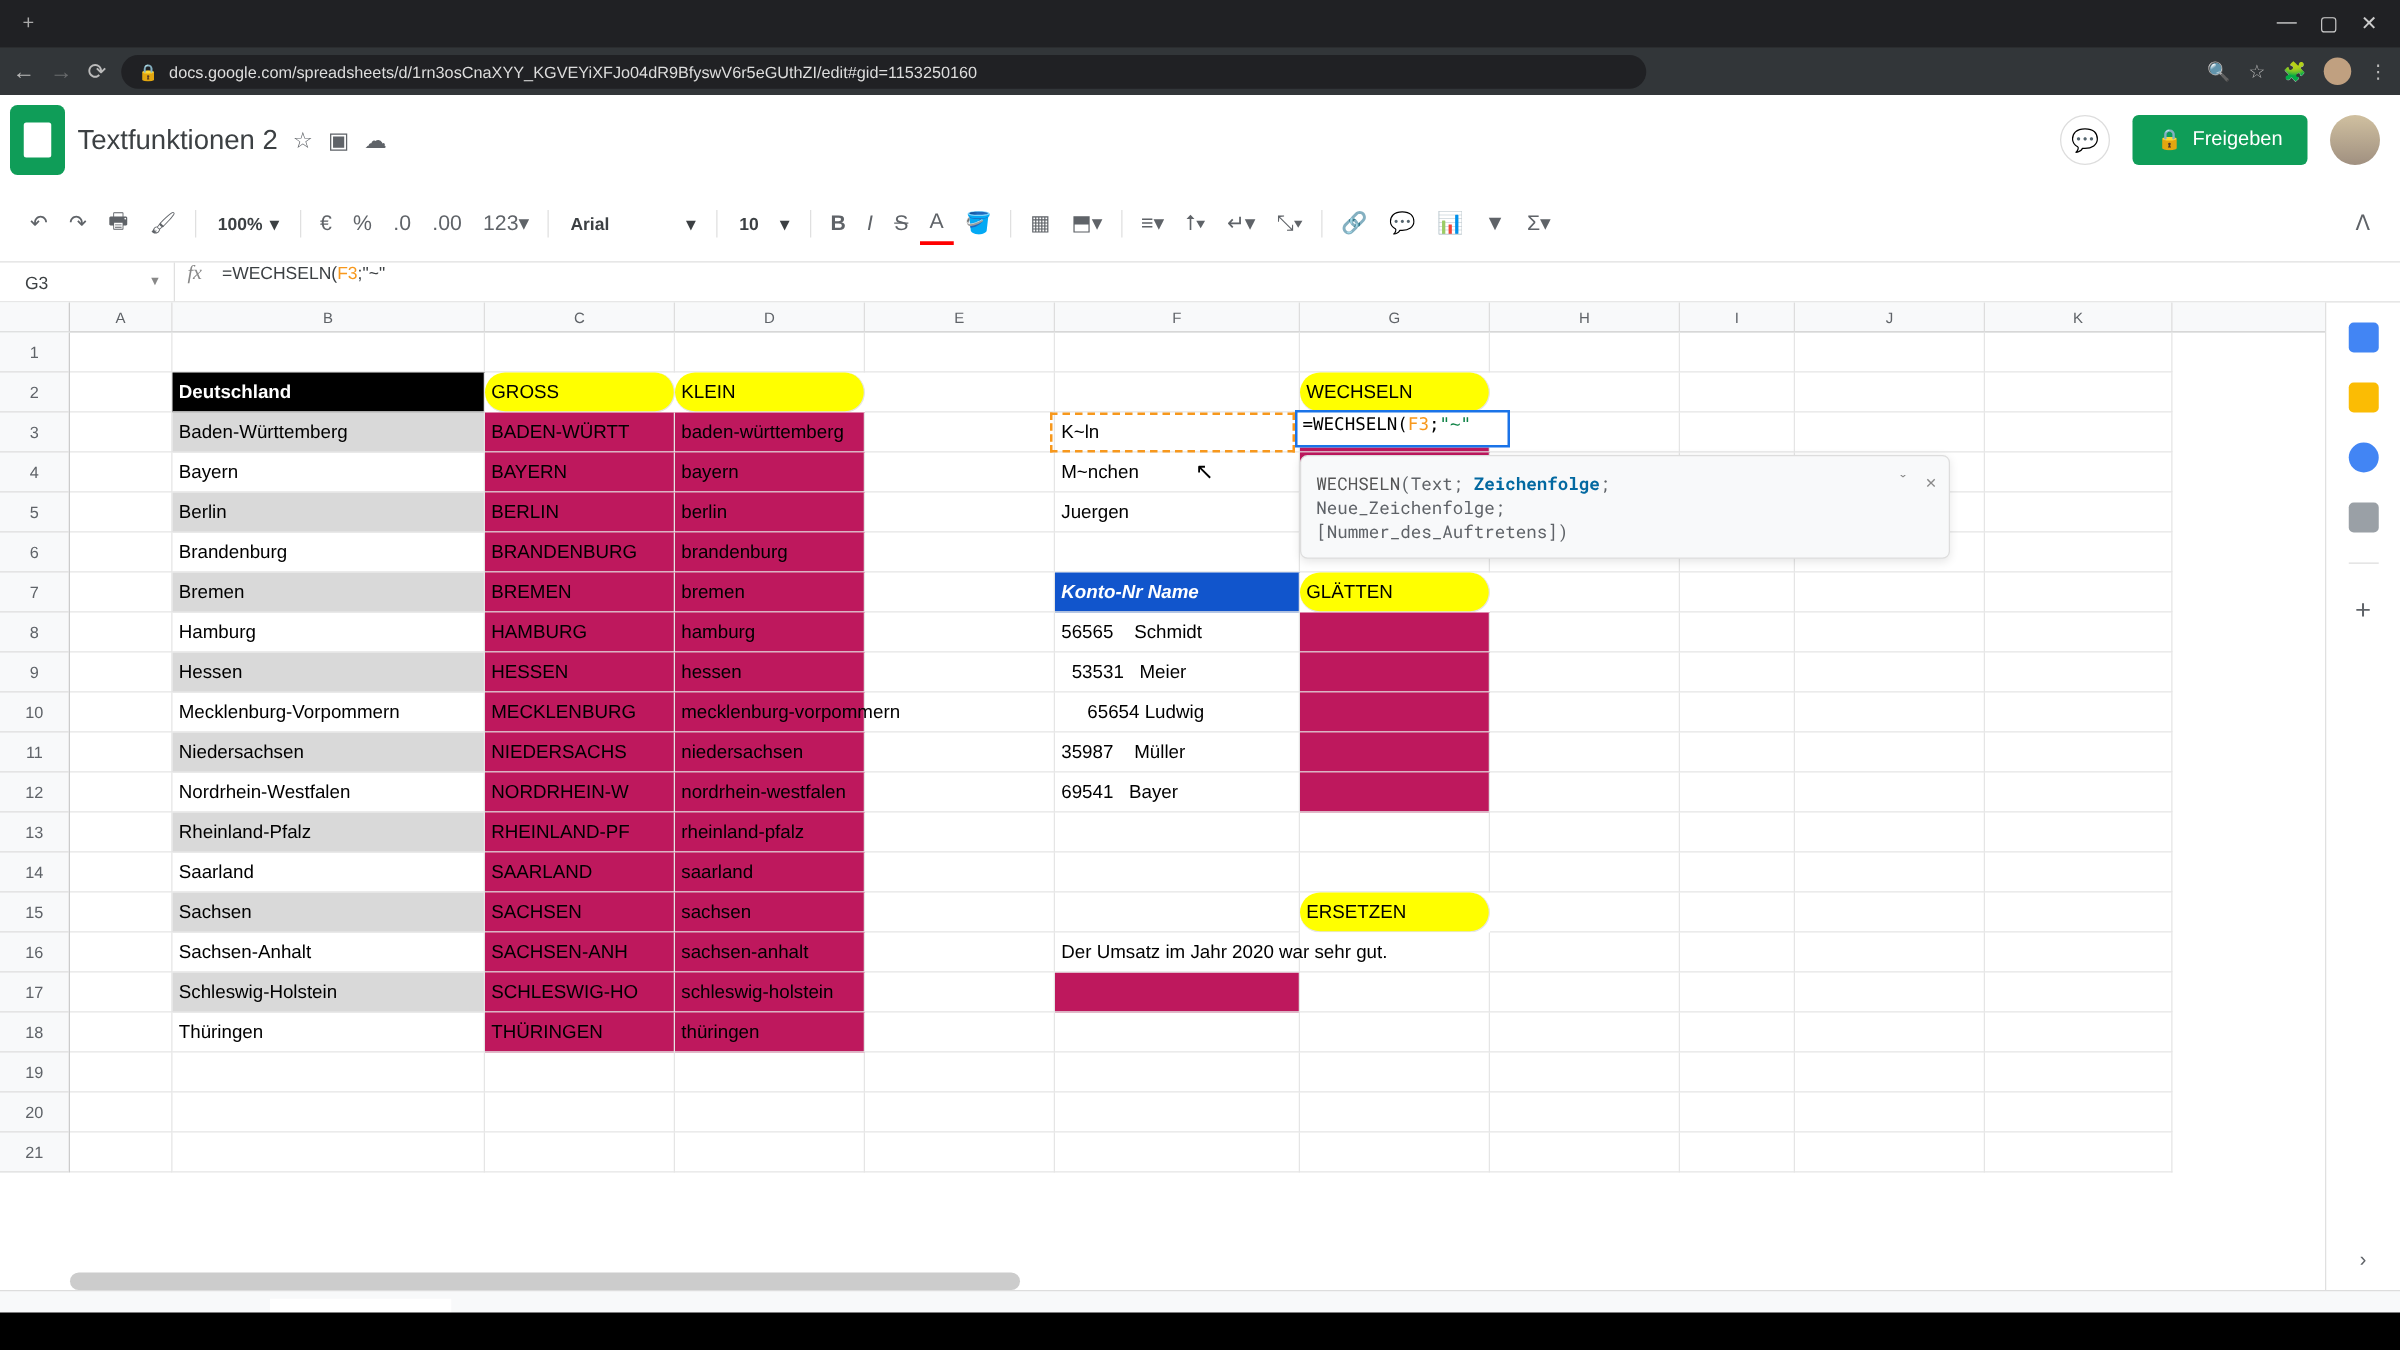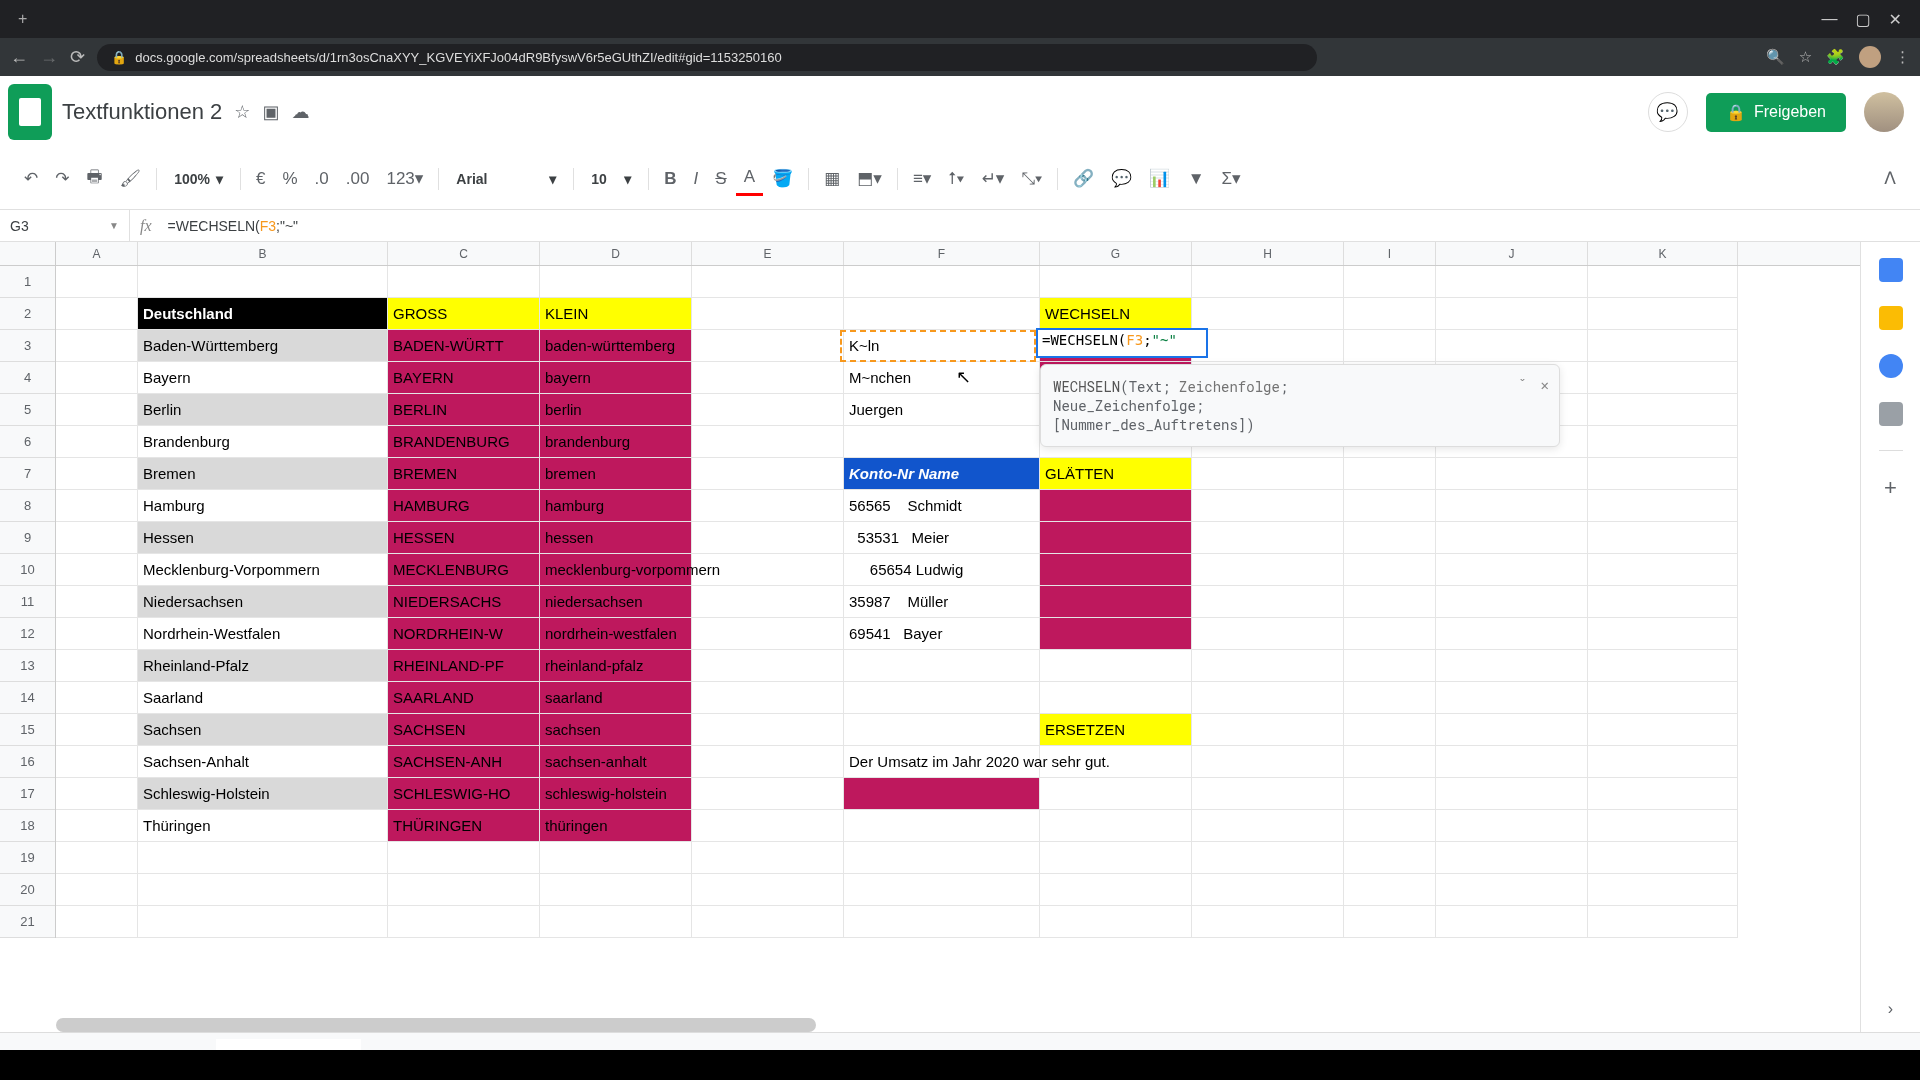--- a/index.html
+++ b/index.html
@@ -37,21 +37,21 @@
 .avatar-lg { width:40px; height:40px; border-radius:50%; background:linear-gradient(#d0c0a0,#a09080); }
 
 
 .toolbar { display:flex; align-items:center; padding: 10px 16px; gap:1px; border-bottom:1px solid #e0e0e0; margin-top:8px; }
 .tb-btn { color:#5f6368; padding:6px 8px; font-size:17px; display:flex; align-items:center; }
 .tb-sep { width:1px; height:22px; background:#e0e0e0; margin:0 6px; }
 .tb-select { color:#3c4043; font-size:14px; padding:4px 10px; display:flex; align-items:center; gap:6px;font-weight:bold; }
 .tb-collapse { margin-left:auto; }
 
 
-.fx-row { display:flex; align-items:center; border-bottom:1px solid #e0e0e0; height:32px; }
+.fx-row { display:flex; border-bottom:1px solid #e0e0e0; height:32px;padding-left:10px; }
 .name-box { width:130px; padding:0 10px; color:#3c4043; font-size:14px; display:flex; align-items:center; border-right:1px solid #e0e0e0; height:100%; }
 .name-box .dd { margin-left:auto; color:#888; font-size:10px; }
 .fx-label { padding:0 10px; color:#888; font-style:italic; font-family: 'Times New Roman', serif; }
 .fx-input { flex:1; padding:0 6px; font-size:14px; font-family:Arial; color:#3c4043; }
 .fx-ref { color:#f7981d; }
 
 
 .grid-area { display:flex; height: calc(100% - 76px - 130px - 32px - 52px); position:relative; }
 .grid { position:relative; }
 .col-headers { display:flex; background:#f8f9fa; border-bottom:1px solid #ccc; height:24px; }
@@ -60,38 +60,38 @@
 .rows { display:flex; }
 .row-headers { width:56px; background:#f8f9fa; border-right:1px solid #ccc; }
 .rh { height:32px; border-bottom:1px solid #ddd; display:flex; align-items:center; justify-content:center; font-size:13px; color:#5f6368; }
 .cells { position:relative; }
 .cell-row { display:flex; height:32px; }
 .cell { border-right:1px solid #e5e5e5; border-bottom:1px solid #e5e5e5; padding:0 5px; font-size:15px; display:flex; align-items:center; overflow:hidden; white-space:nowrap; }
 
 .wA{width:82px} .wB{width:250px} .wC{width:152px} .wD{width:152px} .wE{width:152px} .wF{width:196px} .wG{width:152px} .wH{width:152px} .wI{width:92px} .wJ{width:152px} .wK{width:150px}
 
 .bg-black{background:#000;color:#fff;font-weight:bold;}
-.bg-yellow{background:#ffff00;}
+.bg-yellow{background:#ffff00;border-radius:16px;}
 .bg-green{background:#be185d;}
 .bg-grey{background:#d9d9d9;}
 .bg-blue-h{background:#1155cc;color:#fff;font-weight:bold;font-style:italic;}
 .ovf { overflow:visible; z-index:1; }
 
 
 .edit-cell { position:absolute; border:2px solid #1a73e8; background:white; padding:2px 4px; font-size:14px; font-family:monospace; z-index:5; }
 .edit-cell .ref { color:#f7981d; }
 .edit-cell .str { color:#0b8043; }
 
 
 .dashed-ref { position:absolute; border:2px dashed #f7981d; z-index:4; pointer-events:none; }
 
 
 .tooltip { position:absolute; background:#f8f9fa; border:1px solid #ddd; border-radius:6px; padding:12px; font-family:'Roboto Mono',monospace; font-size:14px; color:#5f6368; z-index:10; box-shadow:0 2px 8px rgba(0,0,0,0.1); width:520px; }
 .tooltip .fn-name { color:#555; }
-.tooltip .arg-cur { color:#737373; font-weight:normal; }
+.tooltip .arg-cur { color:#0369a1; font-weight:bold; }
 .tooltip .tt-btns { position:absolute; right:10px; top:10px; display:flex; gap:14px; color:#888; }
 
 
 .side-panel { width:60px; border-left:1px solid #e0e0e0; display:flex; flex-direction:column; align-items:center; padding-top:16px; gap:24px; }
 .sp-icon { width:24px; height:24px; border-radius:4px; }
 
 
 .sheet-bar { height:52px; border-top:1px solid #ddd; display:flex; align-items:center; padding:0 12px; gap:10px; background:#f8f9fa; }
 .sheet-tab { padding:10px 14px; font-size:14px; color:#5f6368; display:flex; align-items:center; gap:8px; }
 .sheet-tab.active { color:#0f9d58; border-bottom:3px solid #0f9d58; background:#fff; font-weight:500; }

